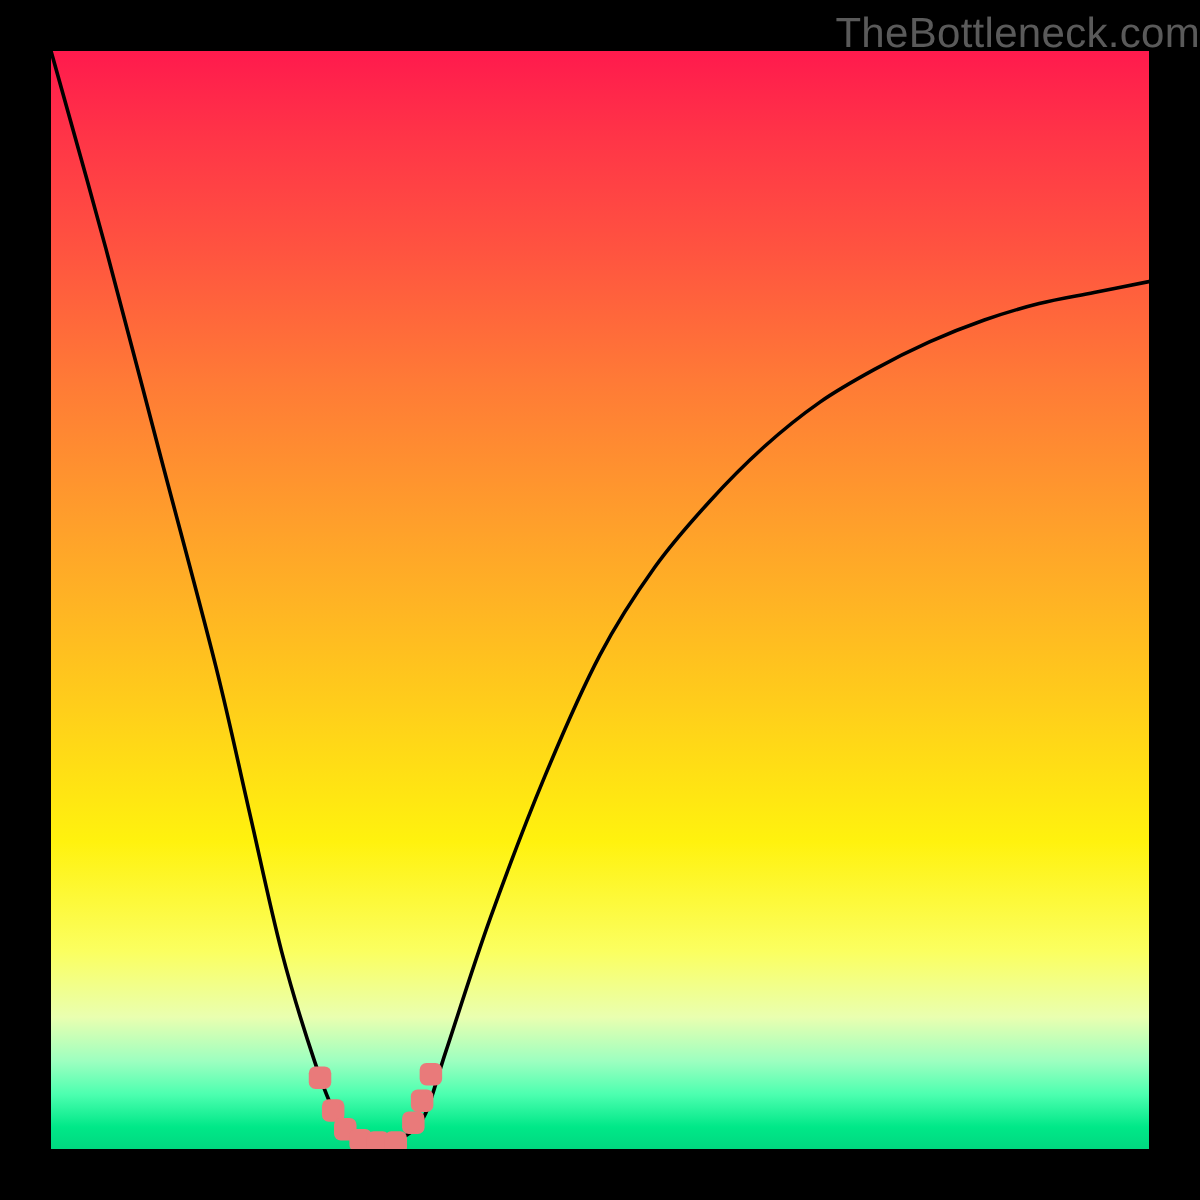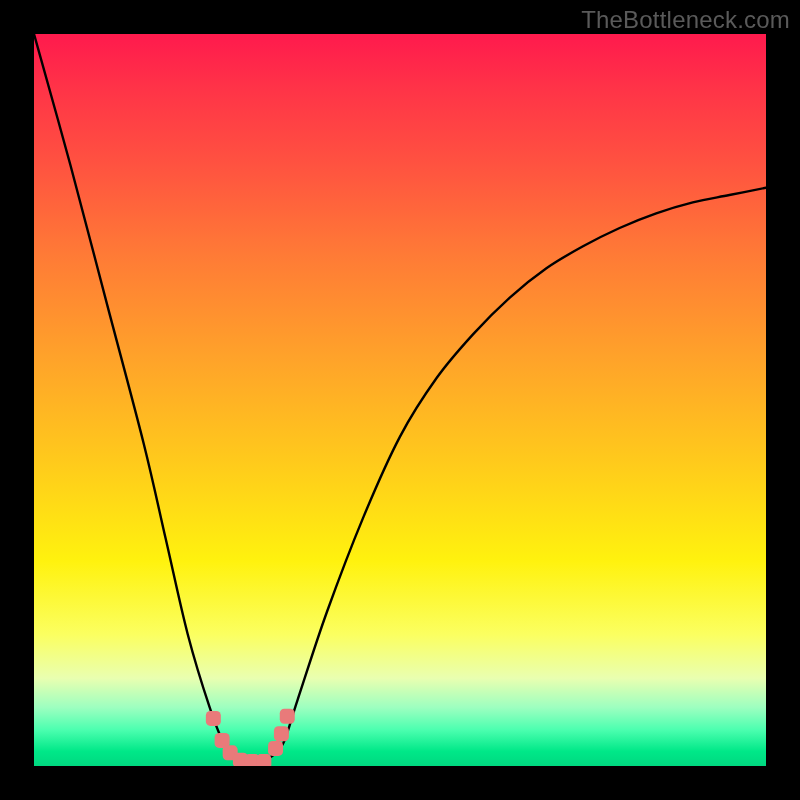--- a/index.html
+++ b/index.html
@@ -37,23 +37,23 @@
       #e9ffb0 88%,
       #9dffc0 92%,
       #4dffb0 95%,
       #00e888 98%,
       #00d880 100%
     );
   }
   .watermark {
     position: absolute;
     top: 6px;
-    right: 10px;
+    right: 0;
     color: #5a5a5a;
-    font-size: 24px;
+    font-size: 28px;
     letter-spacing: 0.2px;
     font-weight: 400;
   }
   svg.curve {
     position: absolute;
     top: 0;
     left: 0;
     width: 732px;
     height: 732px;
   }

